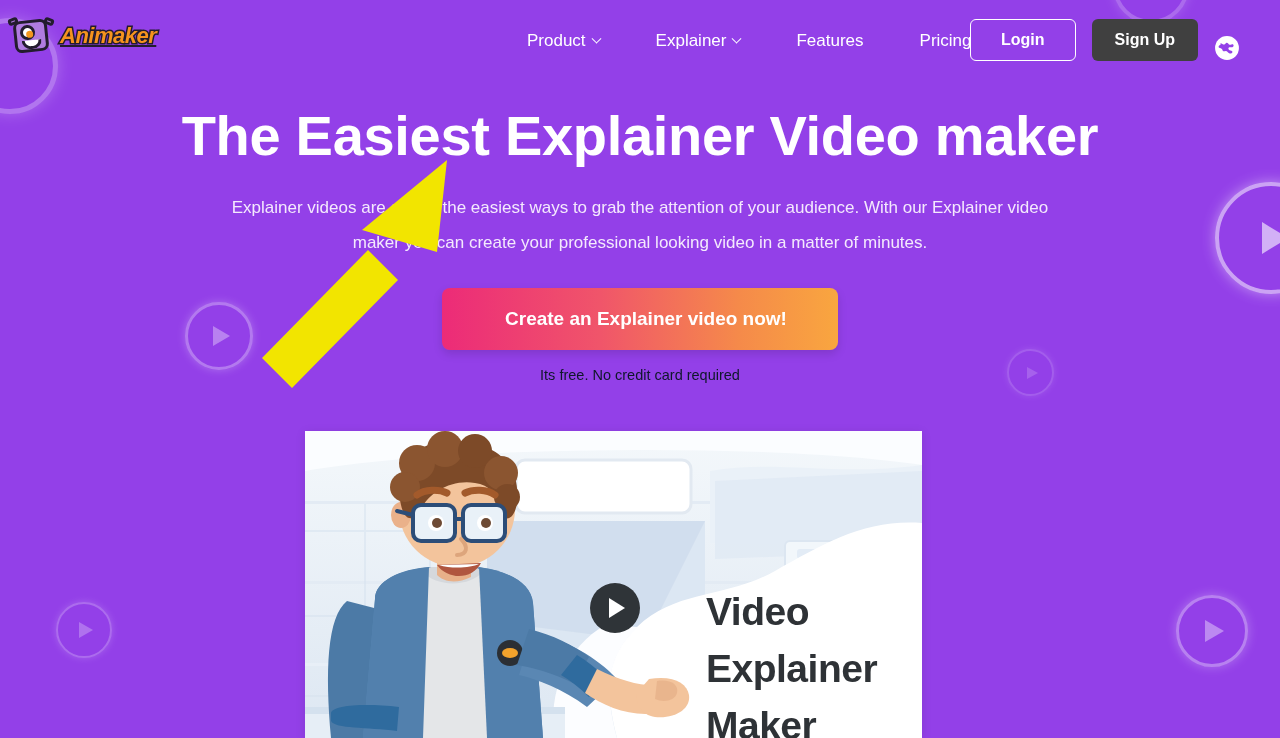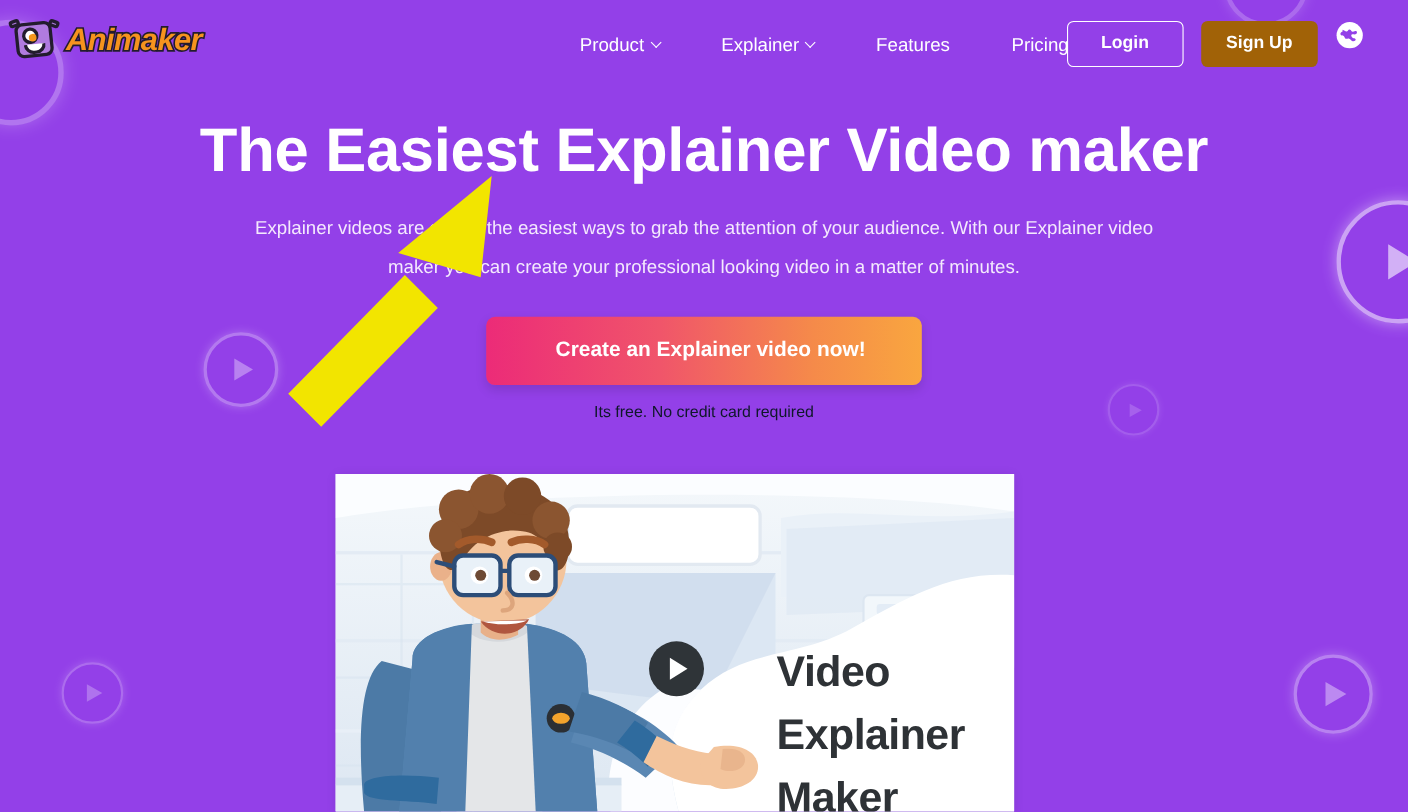--- a/index.html
+++ b/index.html
@@ -106,29 +106,30 @@
     position: absolute;
     left: 14px; top: 26px;
     width: 20px; height: 9px;
     border: 3px solid #231c2e;
     border-top: none;
     border-radius: 0 0 12px 12px;
     background: #ffffff;
     transform: rotate(-6deg);
   }
   .logo-text {
-    font-size: 28px;
+    font-size: 22px;
     font-weight: 700;
     font-style: italic;
     color: #f6931e;
     letter-spacing: -0.5px;
     -webkit-text-stroke: 3px #231c2e;
     paint-order: stroke fill;
     line-height: 1;
     margin-left: 2px;
+    text-decoration: underline;
   }
 
   .nav {
     position: absolute;
     left: 505px;
     top: 27px;
     display: flex;
     align-items: center;
     gap: 12px;
   }
@@ -149,38 +150,38 @@
     border-right: 1.6px solid #ffffff;
     border-bottom: 1.6px solid #ffffff;
     transform: rotate(45deg) translate(-2px,-2px);
   }
 
   .auth {
     position: absolute;
     right: 40px;
     top: 19px;
     display: flex;
-    align-items: flex-start;
+    align-items: flex-end;
     gap: 16px;
   }
   .btn-login {
     border: 1.5px solid #ffffff;
     border-radius: 6px;
     background: transparent;
     color: #ffffff;
     font-size: 16px;
     font-weight: 700;
     padding: 11px 30px;
     cursor: pointer;
     font-family: inherit;
   }
   .btn-signup {
     border: none;
     border-radius: 6px;
-    background: #a16207;
+    background: #404040;
     color: #ffffff;
     font-size: 16px;
     font-weight: 700;
     padding: 12px 23px;
     cursor: pointer;
     font-family: inherit;
   }
   .globe {
     width: 26px; height: 26px;
     cursor: pointer;

